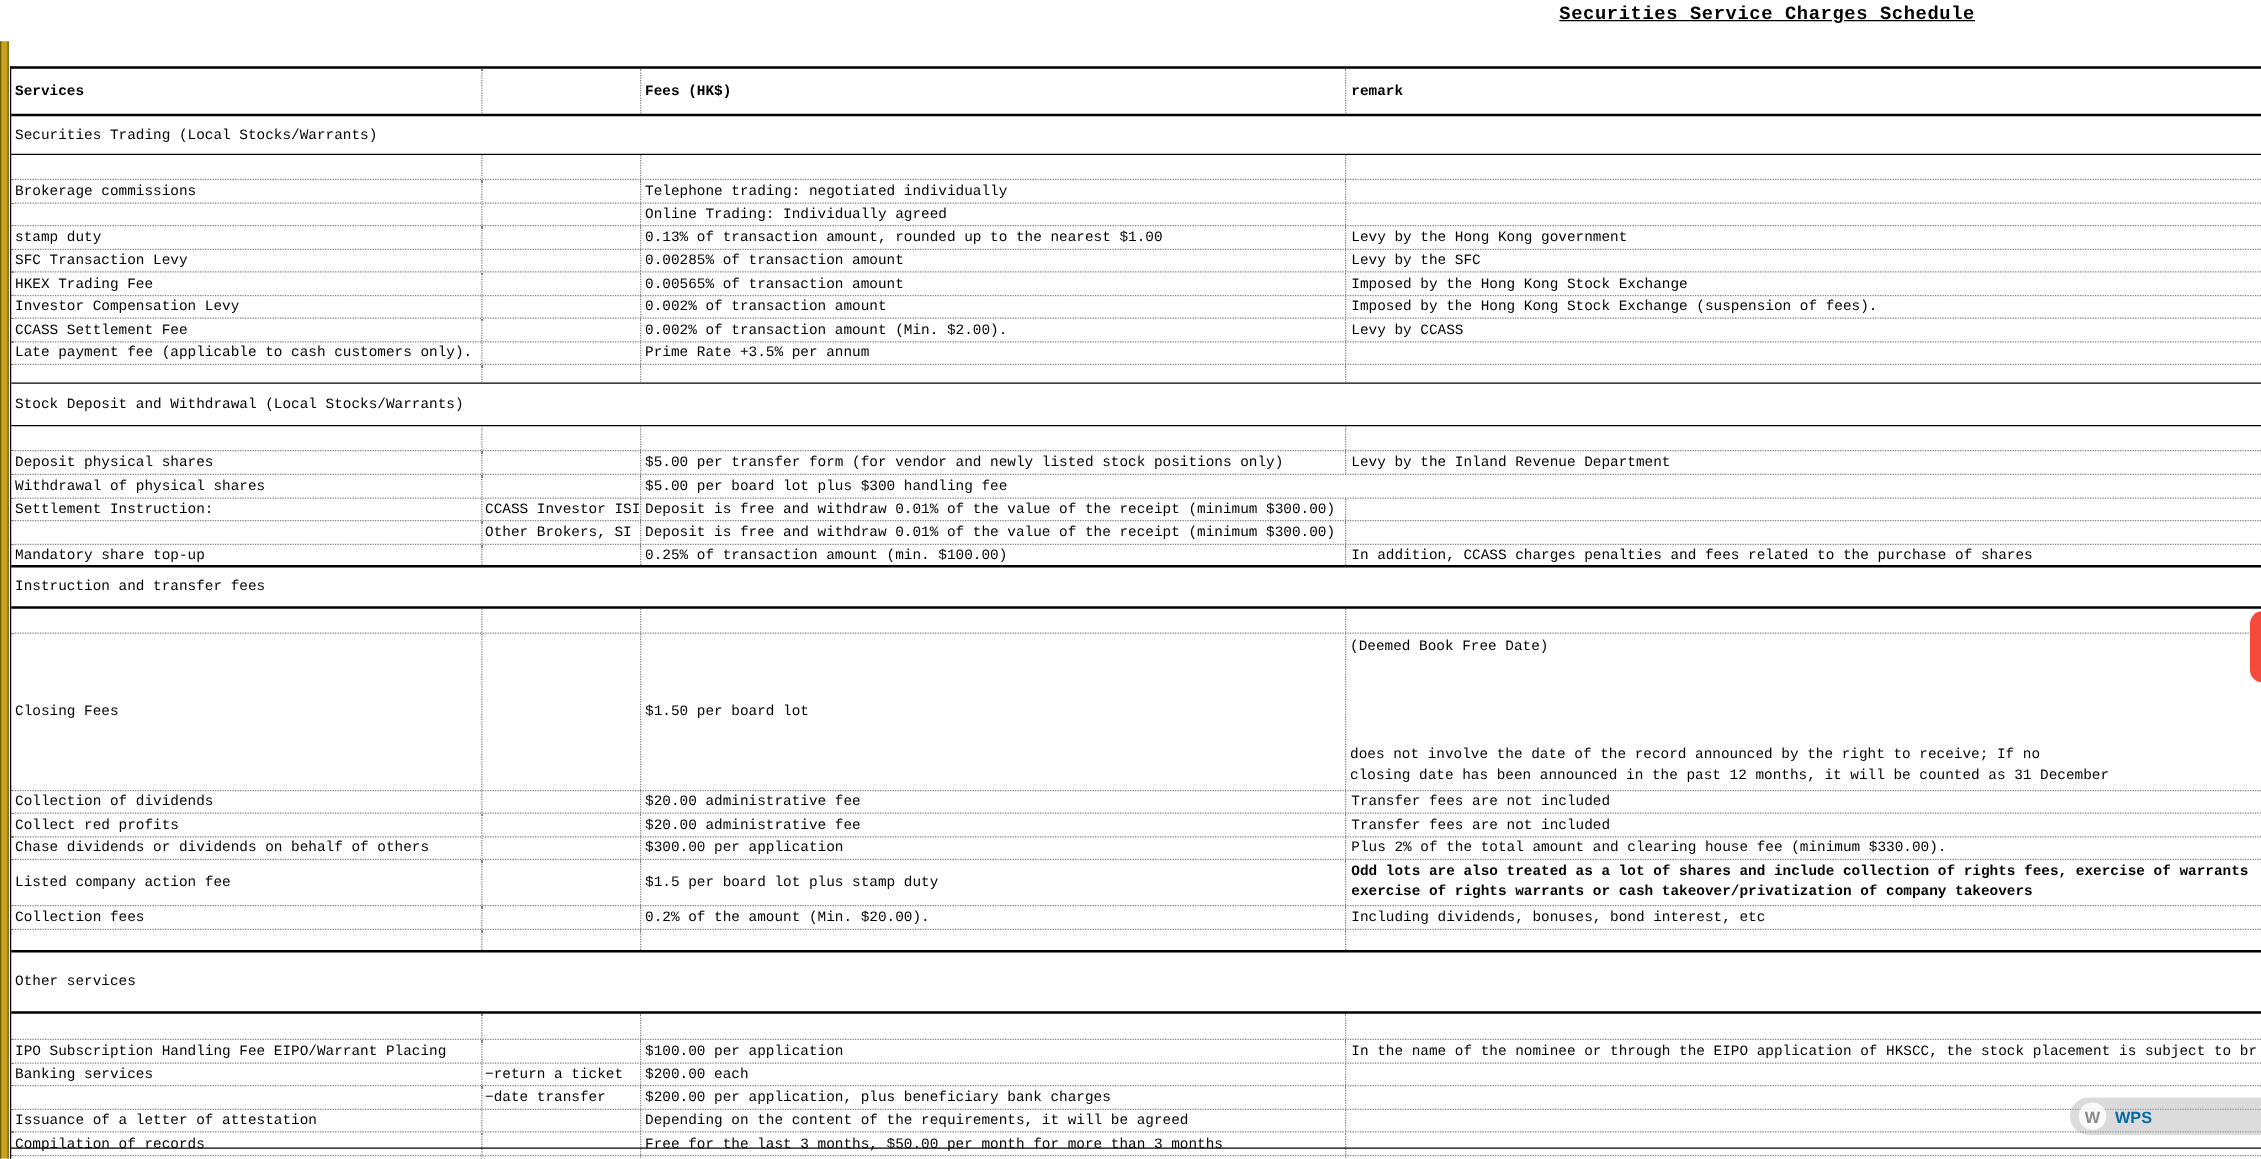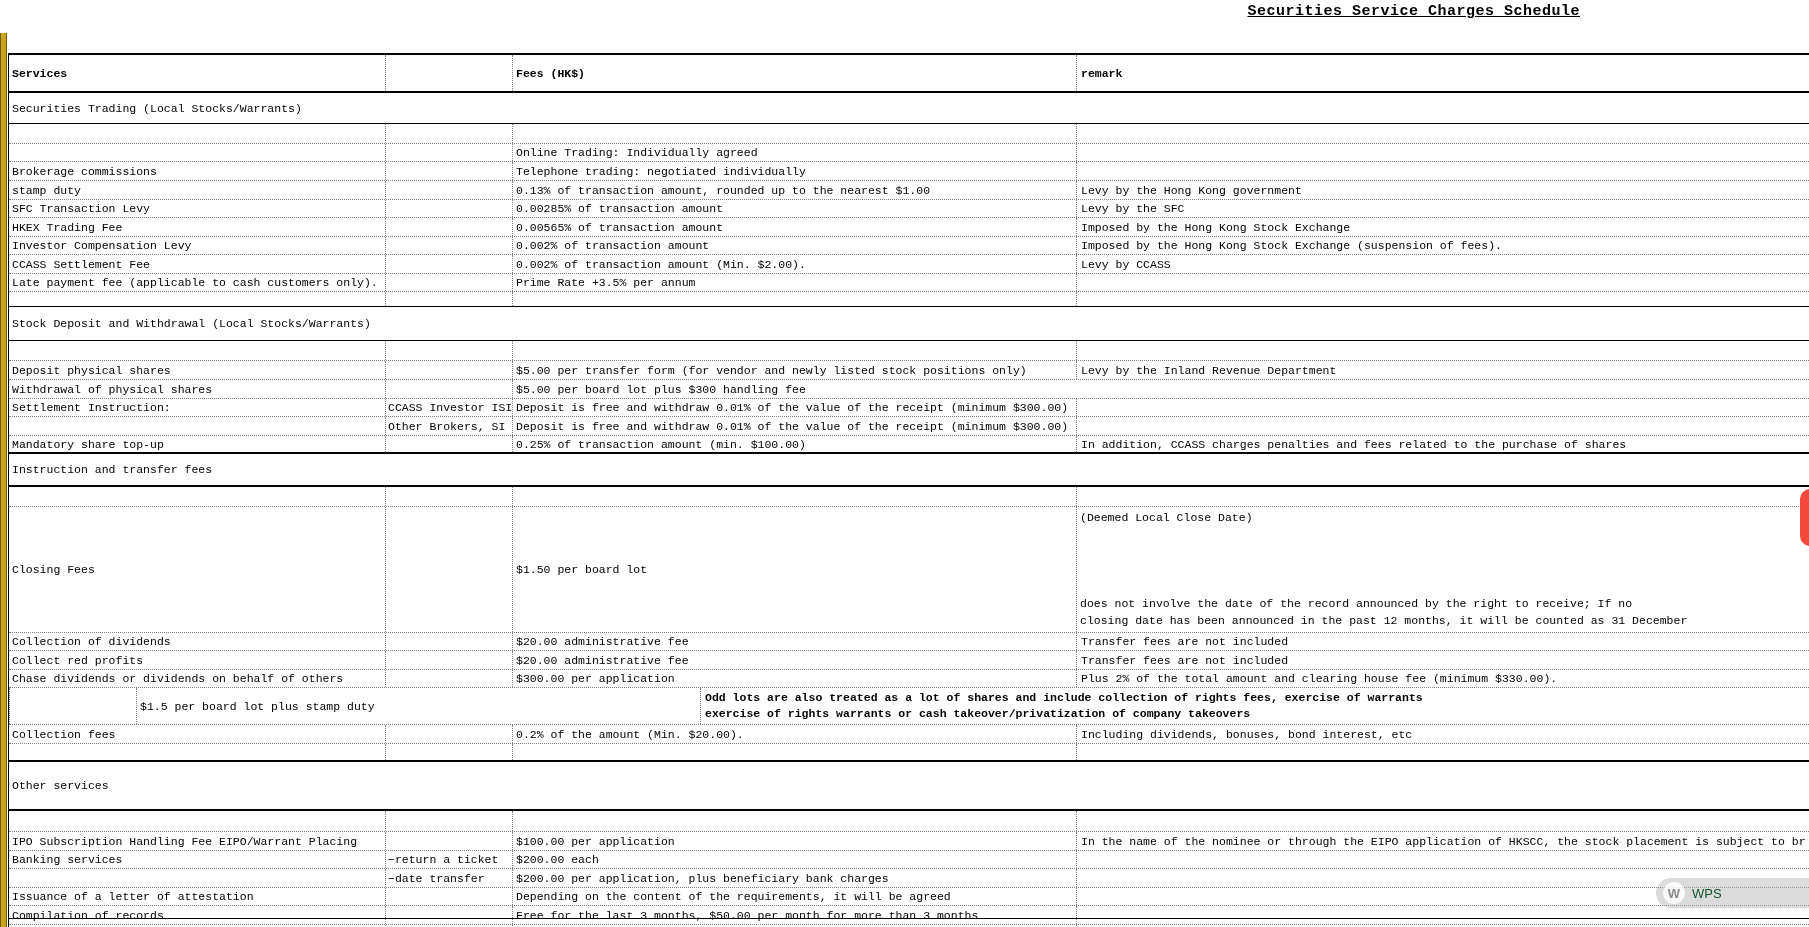--- a/index.html
+++ b/index.html
@@ -44,21 +44,21 @@
     position:absolute; left:1656px; top:878px; height:30px; width:170px;
     border-radius:15px; background:rgba(175,175,175,0.45);
     display:flex; align-items:center; gap:7px; padding:0 7px;
     font-family:"Liberation Sans",sans-serif;
   }
   .wm-circle {
     width:22px; height:22px; border-radius:50%; background:rgba(255,255,255,0.85);
     color:#8a8a8a; font-weight:bold; font-size:13px;
     display:flex; align-items:center; justify-content:center; flex:0 0 auto;
   }
-  .wm-text { color:#14532d; font-size:13px; font-weight:normal; }
+  .wm-text { color:#0369a1; font-size:13px; font-weight:bold; }
 </style>
 </head>
 <body>
 
 <div class="title">Securities Service Charges Schedule</div>
 <div class="goldbar"></div>
 
 <div class="sheet">
 
   <div class="row bb-2" style="height:38px">
@@ -72,31 +72,31 @@
     <div class="section-cell">Securities Trading (Local Stocks/Warrants)</div>
   </div>
 
   <div class="row bb-dot" style="height:20px">
     <div class="ca"></div>
       <div class="cb"></div>
       <div class="cc"></div>
       <div class="cd"></div>
   </div>
 
+  <div class="row bb-dot" style="height:19px">
+    <div class="ca">Brokerage commissions</div>
+    <div class="cb"></div>
+    <div class="cc">Telephone trading: negotiated individually</div>
+    <div class="cd"></div>
+  </div>
+
   <div class="row bb-dot" style="height:18px">
     <div class="ca"></div>
     <div class="cb"></div>
     <div class="cc">Online Trading: Individually agreed</div>
-    <div class="cd"></div>
-  </div>
-
-  <div class="row bb-dot" style="height:19px">
-    <div class="ca">Brokerage commissions</div>
-    <div class="cb"></div>
-    <div class="cc">Telephone trading: negotiated individually</div>
     <div class="cd"></div>
   </div>
 
   <div class="row bb-dot" style="height:19px">
     <div class="ca">stamp duty</div>
     <div class="cb"></div>
     <div class="cc">0.13% of transaction amount, rounded up to the nearest $1.00</div>
     <div class="cd">Levy by the Hong Kong government</div>
   </div>
 
@@ -194,21 +194,21 @@
   <div class="row tall bb-dot" style="height:146px">
     <div class="innerline"></div>
     <div class="ca">
       <span class="abs" style="top:76px">Closing Fees</span>
     </div>
     <div class="cb"></div>
     <div class="cc">
       <span class="abs" style="top:76px">$1.50 per board lot</span>
     </div>
     <div class="cd">
-      <span class="abs" style="top:24px">(Deemed Local Close Date)</span>
+      <span class="abs" style="top:24px">(Deemed Book Free Date)</span>
       <span class="abs" style="top:110px">does not involve the date of the record announced by the right to receive; If no</span>
       <span class="abs" style="top:127px">closing date has been announced in the past 12 months, it will be counted as 31 December</span>
     </div>
   </div>
 
   <div class="row bb-dot" style="height:18px">
     <div class="ca">Collection of dividends</div>
     <div class="cb"></div>
     <div class="cc">$20.00 administrative fee</div>
     <div class="cd">Transfer fees are not included</div>
@@ -222,20 +222,21 @@
   </div>
 
   <div class="row bb-dot" style="height:18px">
     <div class="ca">Chase dividends or dividends on behalf of others</div>
     <div class="cb"></div>
     <div class="cc">$300.00 per application</div>
     <div class="cd">Plus 2% of the total amount and clearing house fee (minimum $330.00).</div>
   </div>
 
   <div class="row bb-dot" style="height:37px">
+    <div class="ca">Listed company action fee</div>
     <div class="cb"></div>
     <div class="cc">$1.5 per board lot plus stamp duty</div>
     <div class="cd" style="display:block">
       <div class="twoLine">Odd lots are also treated as a lot of shares and include collection of rights fees, exercise of warrants</div>
       <div class="twoLine" style="padding-top:0">exercise of rights warrants or cash takeover/privatization of company takeovers</div>
     </div>
   </div>
 
   <div class="row bb-dot" style="height:19px">
     <div class="ca">Collection fees</div>

